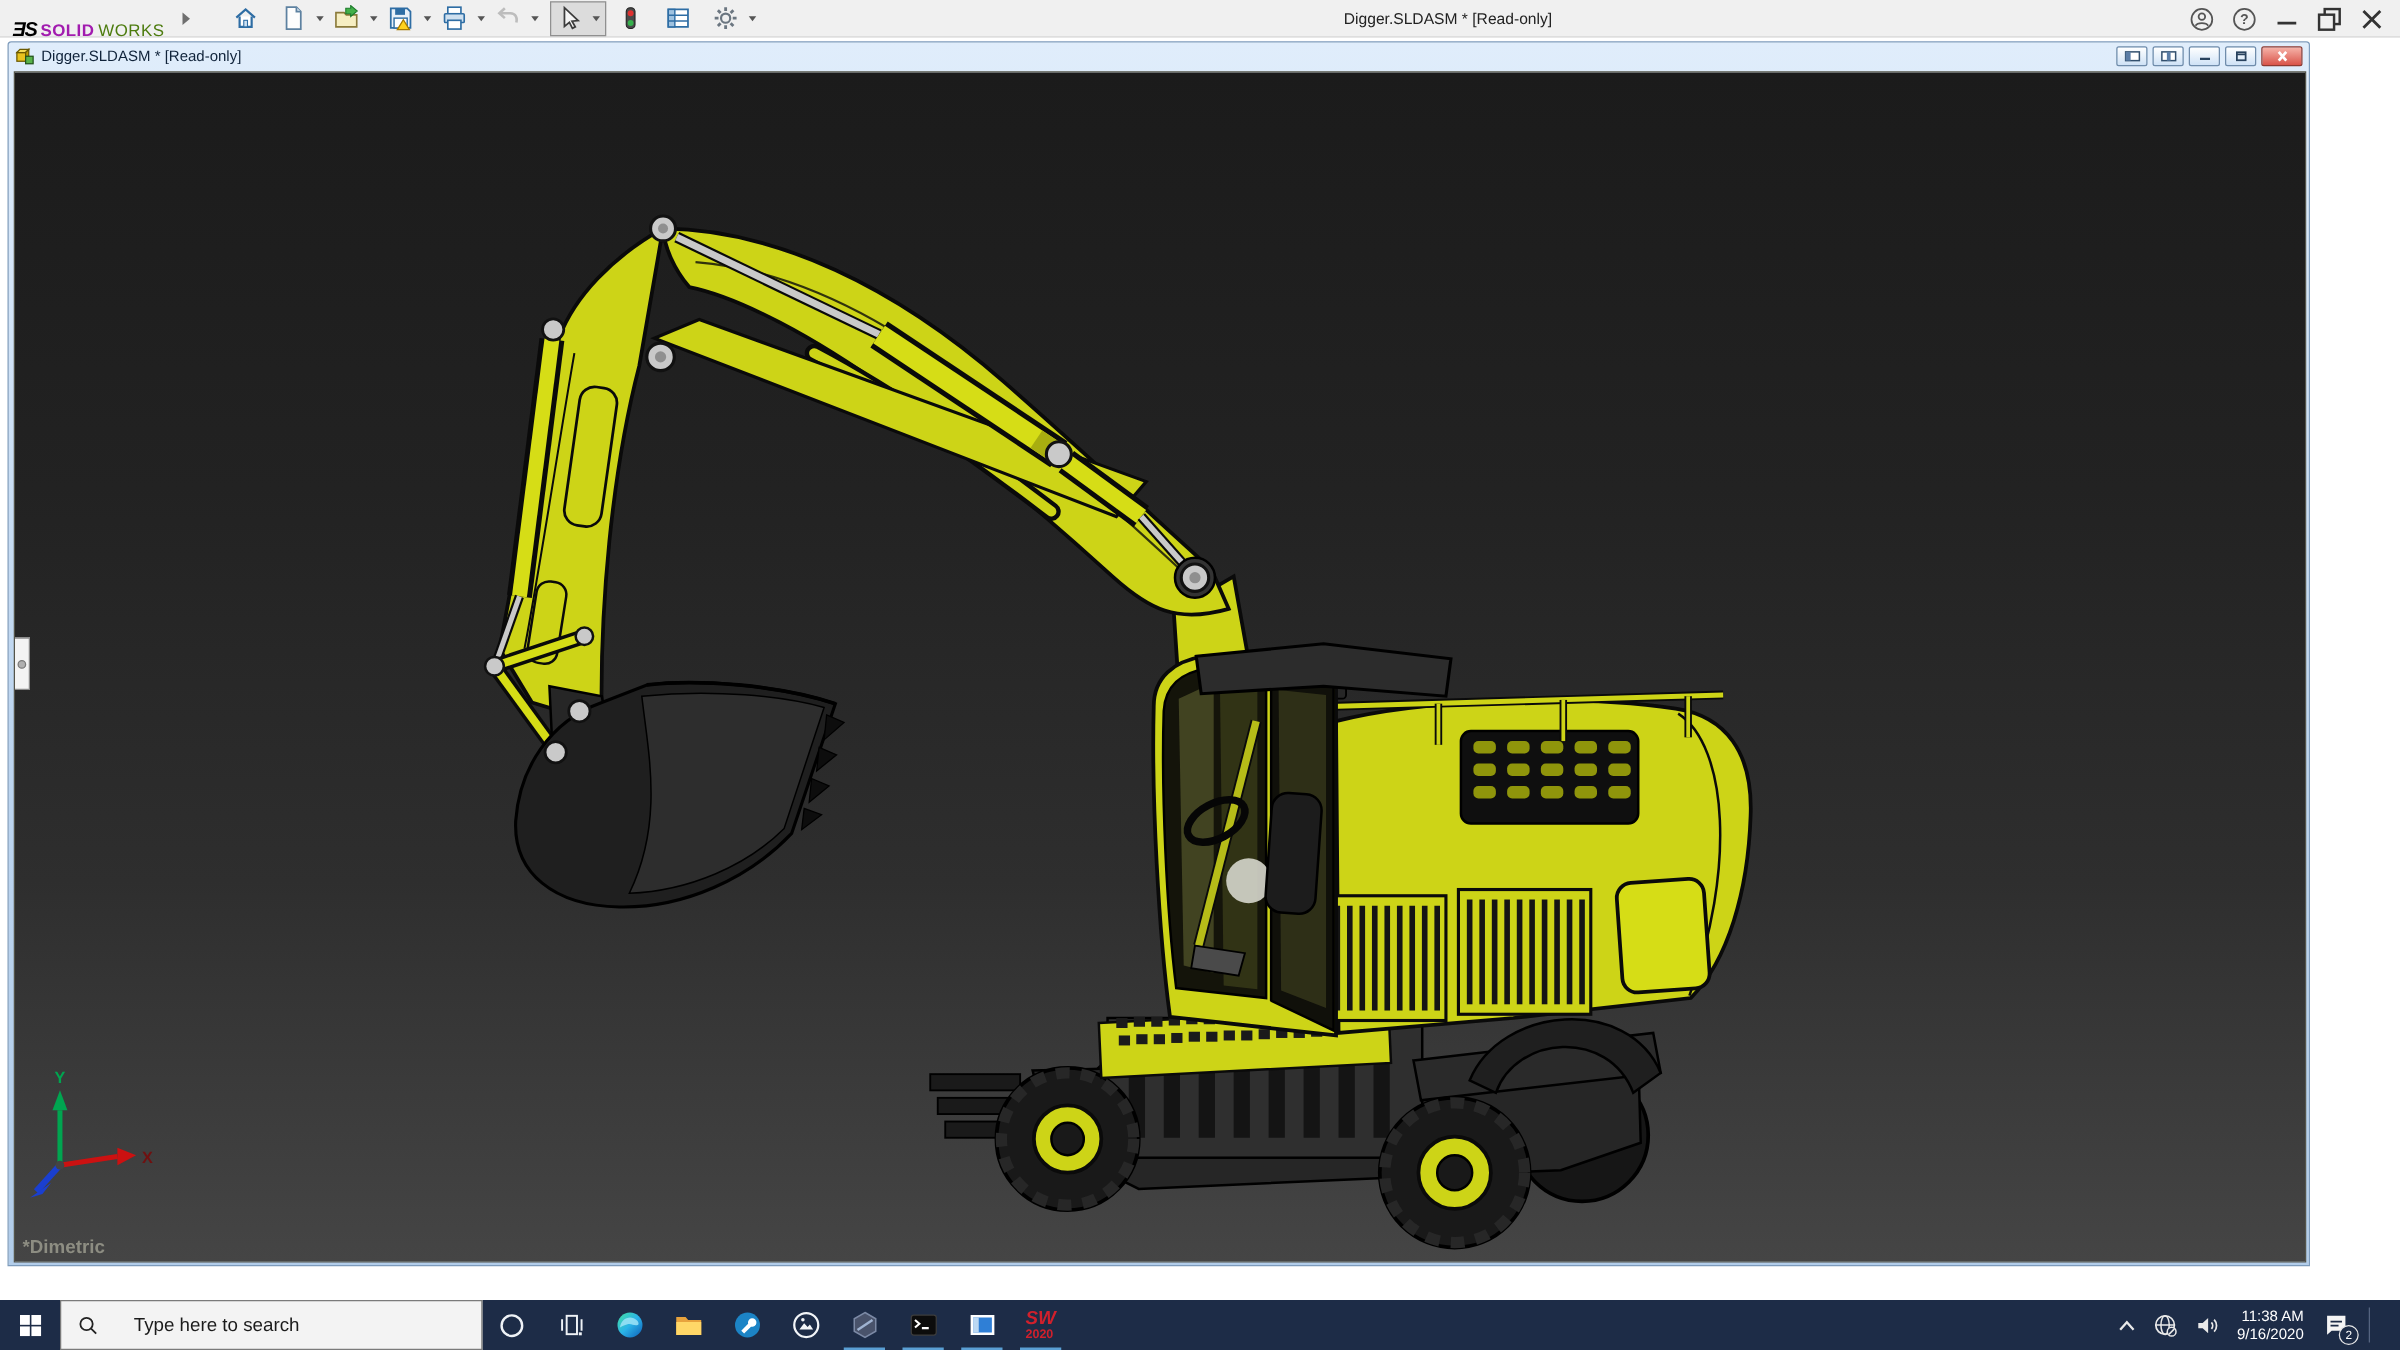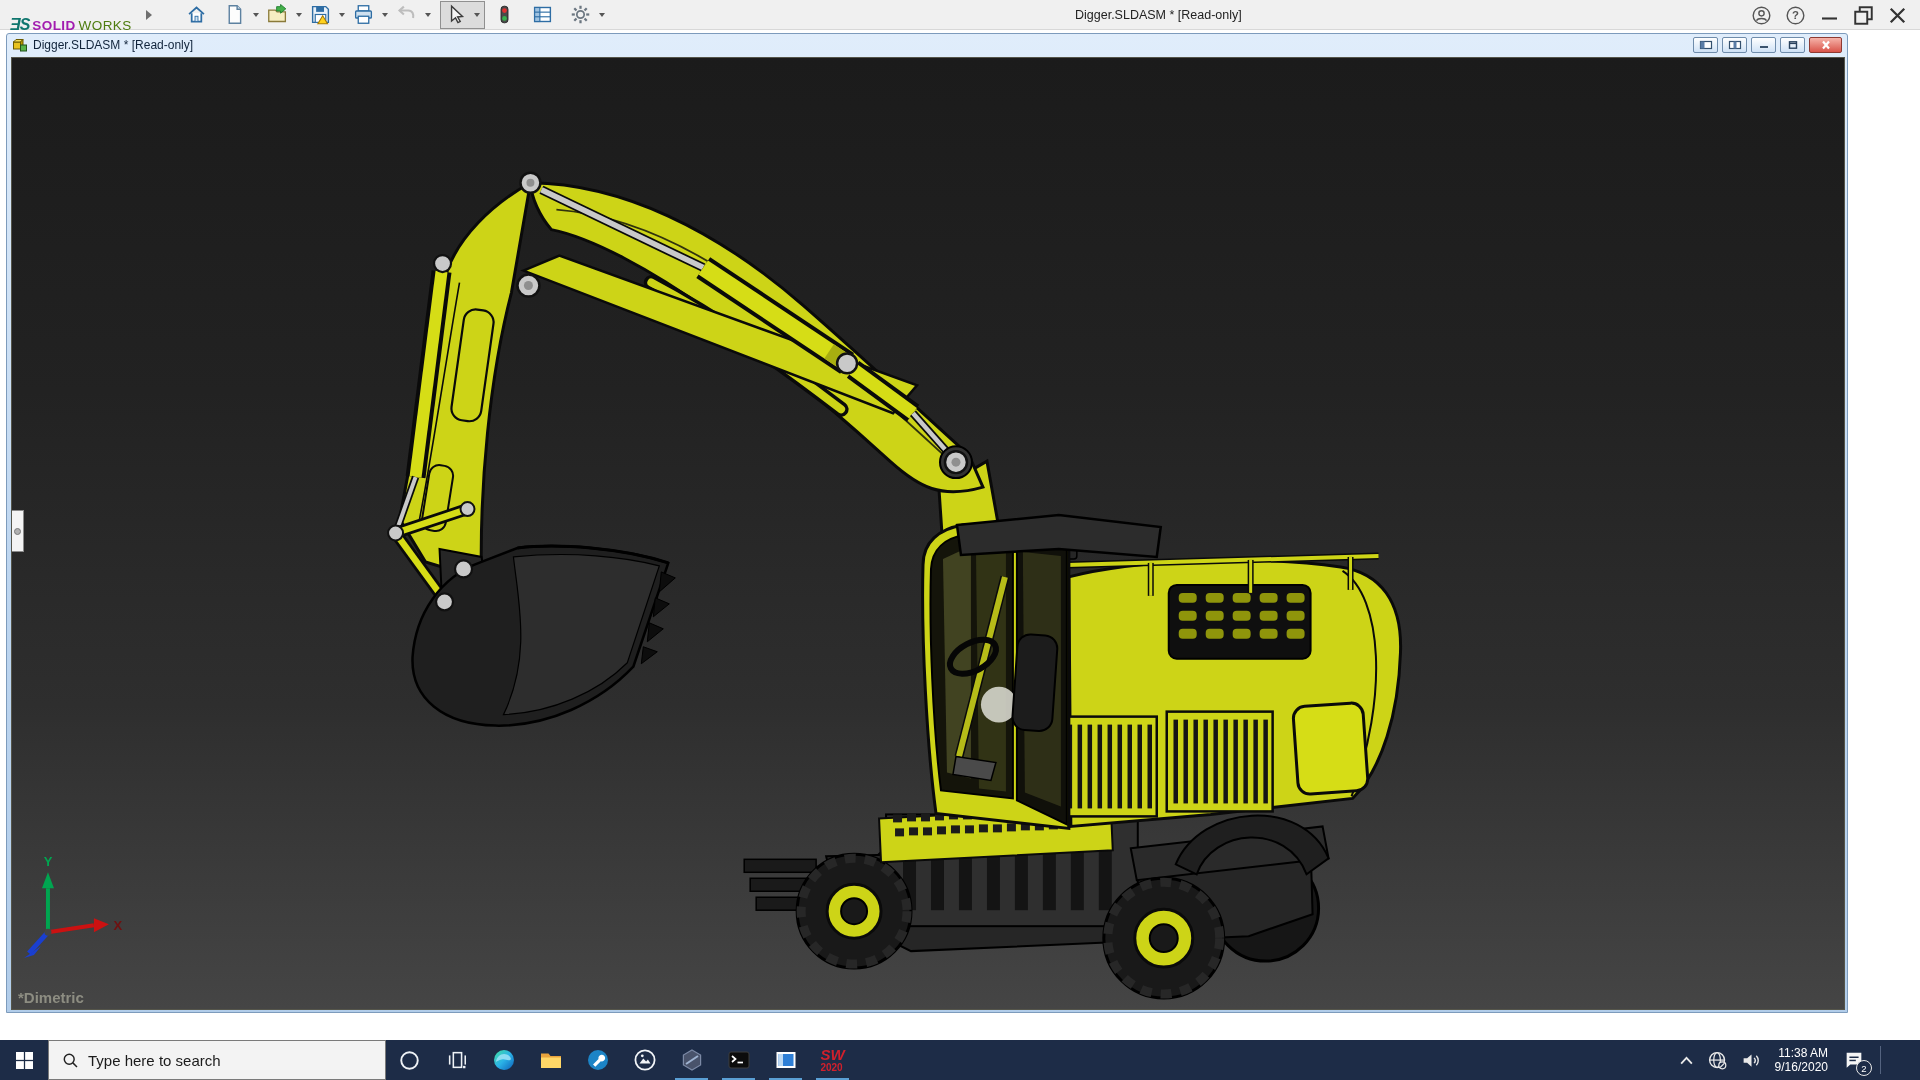--- a/index.html
+++ b/index.html
@@ -4,21 +4,21 @@
 <style>
   * { margin:0; padding:0; box-sizing:border-box; }
   html,body { width:1920px; height:1080px; overflow:hidden; background:#ffffff;
     font-family:"Liberation Sans", sans-serif; }
   #app { position:absolute; inset:0; width:1920px; height:1080px; }
 
   
   .titlebar { position:absolute; left:0; top:0; width:1920px; height:30px;
     background:#f0f0f0; border-bottom:1px solid #d8d8d8; display:flex; align-items:center; }
   .brand { margin-left:10px; display:flex; align-items:baseline; gap:3px; white-space:nowrap; }
-  .brand-mark { color:#0f766e; font-weight:800; font-style:italic; font-size:16px; letter-spacing:-1px; }
+  .brand-mark { color:#000000; font-weight:800; font-style:italic; font-size:16px; letter-spacing:-1px; }
   .brand-solid { color:#a21caf; font-weight:700; font-size:13.5px; letter-spacing:.4px; }
   .brand-works { color:#4d7c0f; font-weight:400; font-size:13.5px; letter-spacing:.4px;margin-top:22px; }
   .menu-expander { margin-left:14px; width:0; height:0; border-top:5px solid transparent;
     border-bottom:5px solid transparent; border-left:6px solid #6f6f6f; }
   .qat { display:flex; align-items:center; margin-left:30px; }
   .tbtn { width:30px; height:26px; background:transparent; border:0; display:flex;
     align-items:center; justify-content:center; cursor:default; }
   .tbtn svg { width:21px; height:21px; }
   .ddc { width:13px; height:26px; display:flex; align-items:center; justify-content:center; border:0; background:transparent; }
   .caret { width:0; height:0; border-left:3.5px solid transparent; border-right:3.5px solid transparent; border-top:4.5px solid #555; }
@@ -48,28 +48,28 @@
   .fm-tab { position:absolute; left:-1px; top:452px; width:13px; height:42px;
     background:#f4f4f4; border:1px solid #8b8b8b; display:flex; align-items:center; justify-content:center; }
   .fm-dot { width:7px; height:7px; border-radius:50%; background:#b0b0b0; border:1px solid #7a7a7a; }
   .view-label { position:absolute; left:6px; bottom:3px; font-size:15px; font-weight:700; color:#8d8d82; }
 
   
   .taskbar { position:absolute; left:0; top:1040px; width:1920px; height:40px;
     background:#1d2c47; display:flex; align-items:stretch; }
   .start { width:48px; border:0; background:transparent; display:flex; align-items:center; justify-content:center; }
   .searchbox { width:338px; background:#f3f3f3; border:1px solid #7a7a7a; display:flex;
-    align-items:center; gap:9px; padding:0 13px; font-size:15px; color:#1b1b1b; }
+    align-items:center; gap:28px; padding:0 13px; font-size:15px; color:#1b1b1b; }
   .tb-icons { display:flex; }
   .icell { width:47px; display:flex; align-items:center; justify-content:center; position:relative; }
   .icell.running::after { content:""; position:absolute; bottom:0; left:7px; right:7px; height:2.5px; background:#5a9fd4; }
   .sw-badge { display:flex; flex-direction:column; align-items:flex-start; line-height:1; }
   .sw-letters { color:#d1202c; font-weight:800; font-style:italic; font-size:15px; }
   .sw-year { color:#d1202c; font-weight:700; font-size:10px; margin-top:1px; }
-  .tray { margin-left:auto; display:flex; align-items:center; gap:13px; padding-right:17px; }
+  .tray { margin-left:auto; display:flex; align-items:center; gap:13px; padding-right:2px; }
   .clock { display:flex; flex-direction:column; align-items:flex-end; color:#fff; font-size:12px; line-height:14.5px; }
   .notif { position:relative; width:26px; height:26px; display:flex; align-items:center; justify-content:center; }
   .badge { position:absolute; right:-5px; bottom:-3px; width:16px; height:16px; border-radius:50%;
     background:#1d2c47; border:1.5px solid #e8e8e8; color:#fff; font-size:9.5px;
     display:flex; align-items:center; justify-content:center; }
   .tray-sep { width:1px; height:28px; background:#54637f; }
   .show-desktop { width:9px; height:40px; }
 </style>
 </head>
 <body>

